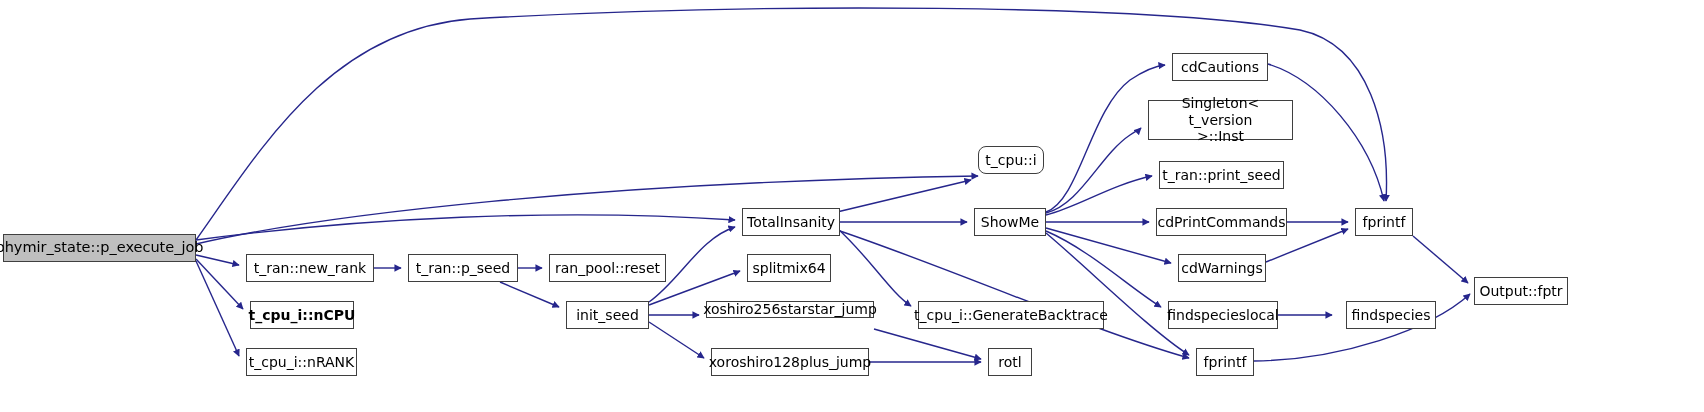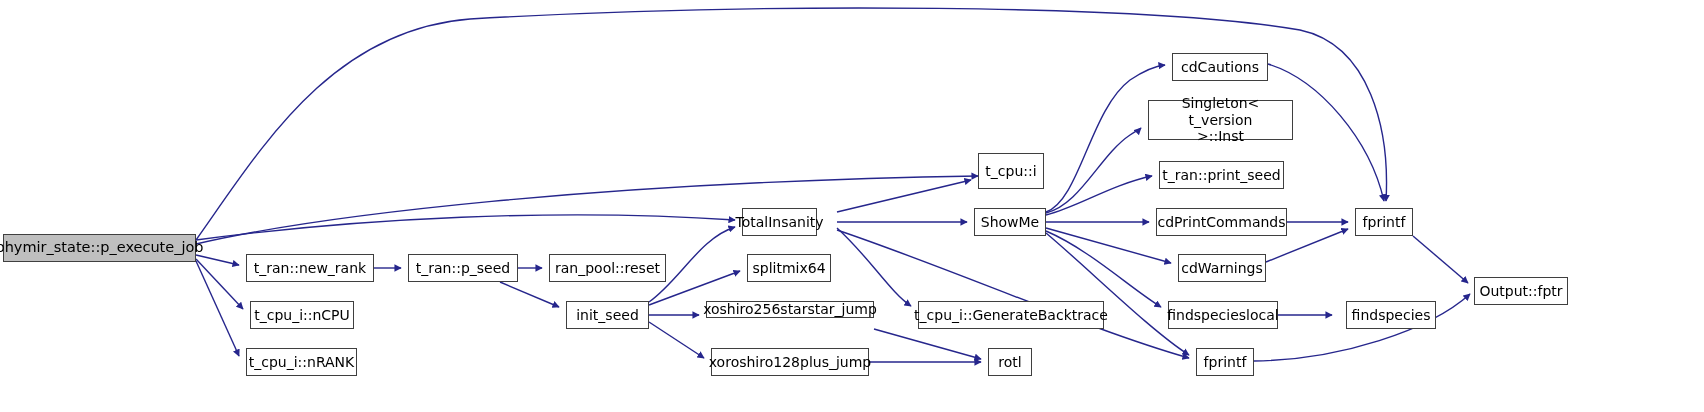--- a/index.html
+++ b/index.html
@@ -71,32 +71,32 @@
         <path d="M 1287 222 L 1348 222" marker-end="url(#arrow)"></path>
         <path d="M 1266 262 L 1348 229" marker-end="url(#arrow)"></path>
         <path d="M 1278 315 L 1332 315" marker-end="url(#arrow)"></path>
         <path d="M 1413 236 L 1468 283" marker-end="url(#arrow)"></path>
         <path d="M 1254 361 C 1340 360 1430 330 1470 294" marker-end="url(#arrow)"></path>
       </g>
   </svg>
   <div id="node-layer">
       <div class="node root" style="left: 3px; top: 234px; width: 193px; height: 28px; align-items: center;"><span>phymir_state::p_execute_job</span></div>
       <div class="node" style="left: 246px; top: 254px; width: 128px; height: 28px;"><span>t_ran::new_rank</span></div>
-      <div class="node" style="left: 250px; top: 301px; width: 104px; height: 28px;"><span>t_cpu_i::nCPU</span></div>
+      <div class="node" style="left: 250px; top: 301px; width: 104px; height: 28px; font-weight: bold;"><span>t_cpu_i::nCPU</span></div>
       <div class="node" style="left: 246px; top: 348px; width: 111px; height: 28px;"><span>t_cpu_i::nRANK</span></div>
       <div class="node" style="left: 408px; top: 254px; width: 110px; height: 28px;"><span>t_ran::p_seed</span></div>
       <div class="node" style="left: 549px; top: 254px; width: 117px; height: 28px;"><span>ran_pool::reset</span></div>
       <div class="node" style="left: 566px; top: 301px; width: 83px; height: 28px;"><span>init_seed</span></div>
       <div class="node" style="left: 747px; top: 254px; width: 84px; height: 28px;"><span>splitmix64</span></div>
       <div class="node" style="left: 706px; top: 301px; width: 168px; height: 17px;"><span>xoshiro256starstar_jump</span></div>
       <div class="node" style="left: 711px; top: 348px; width: 158px; height: 28px;"><span>xoroshiro128plus_jump</span></div>
-      <div class="node" style="left: 742px; top: 208px; width: 75px; height: 28px; justify-content: center;"><span>TotalInsanity</span></div>
+      <div class="node" style="left: 742px; top: 208px; width: 98px; height: 28px; justify-content: center;"><span>TotalInsanity</span></div>
       <div class="node" style="left: 918px; top: 301px; width: 186px; height: 28px;"><span>t_cpu_i::GenerateBacktrace</span></div>
       <div class="node" style="left: 988px; top: 348px; width: 44px; height: 28px;"><span>rotl</span></div>
-      <div class="node" style="left: 978px; top: 153px; width: 66px; height: 36px;"><span>t_cpu::i</span></div>
+      <div class="node" style="left: 978px; top: 146px; width: 66px; height: 28px; border-radius: 8px;"><span>t_cpu::i</span></div>
       <div class="node" style="left: 974px; top: 208px; width: 72px; height: 28px;"><span>ShowMe</span></div>
       <div class="node" style="left: 1172px; top: 53px; width: 96px; height: 28px;"><span>cdCautions</span></div>
       <div class="node" style="left: 1148px; top: 100px; width: 145px; height: 40px;"><span>Singleton&lt; t_version
 &gt;::Inst</span></div>
       <div class="node" style="left: 1159px; top: 161px; width: 125px; height: 28px;"><span>t_ran::print_seed</span></div>
       <div class="node" style="left: 1156px; top: 208px; width: 131px; height: 28px; text-align: center;"><span>cdPrintCommands</span></div>
       <div class="node" style="left: 1178px; top: 254px; width: 88px; height: 28px;"><span>cdWarnings</span></div>
       <div class="node" style="left: 1168px; top: 301px; width: 110px; height: 28px;"><span>findspecieslocal</span></div>
       <div class="node" style="left: 1196px; top: 348px; width: 58px; height: 28px;"><span>fprintf</span></div>
       <div class="node" style="left: 1355px; top: 208px; width: 58px; height: 28px;"><span>fprintf</span></div>

